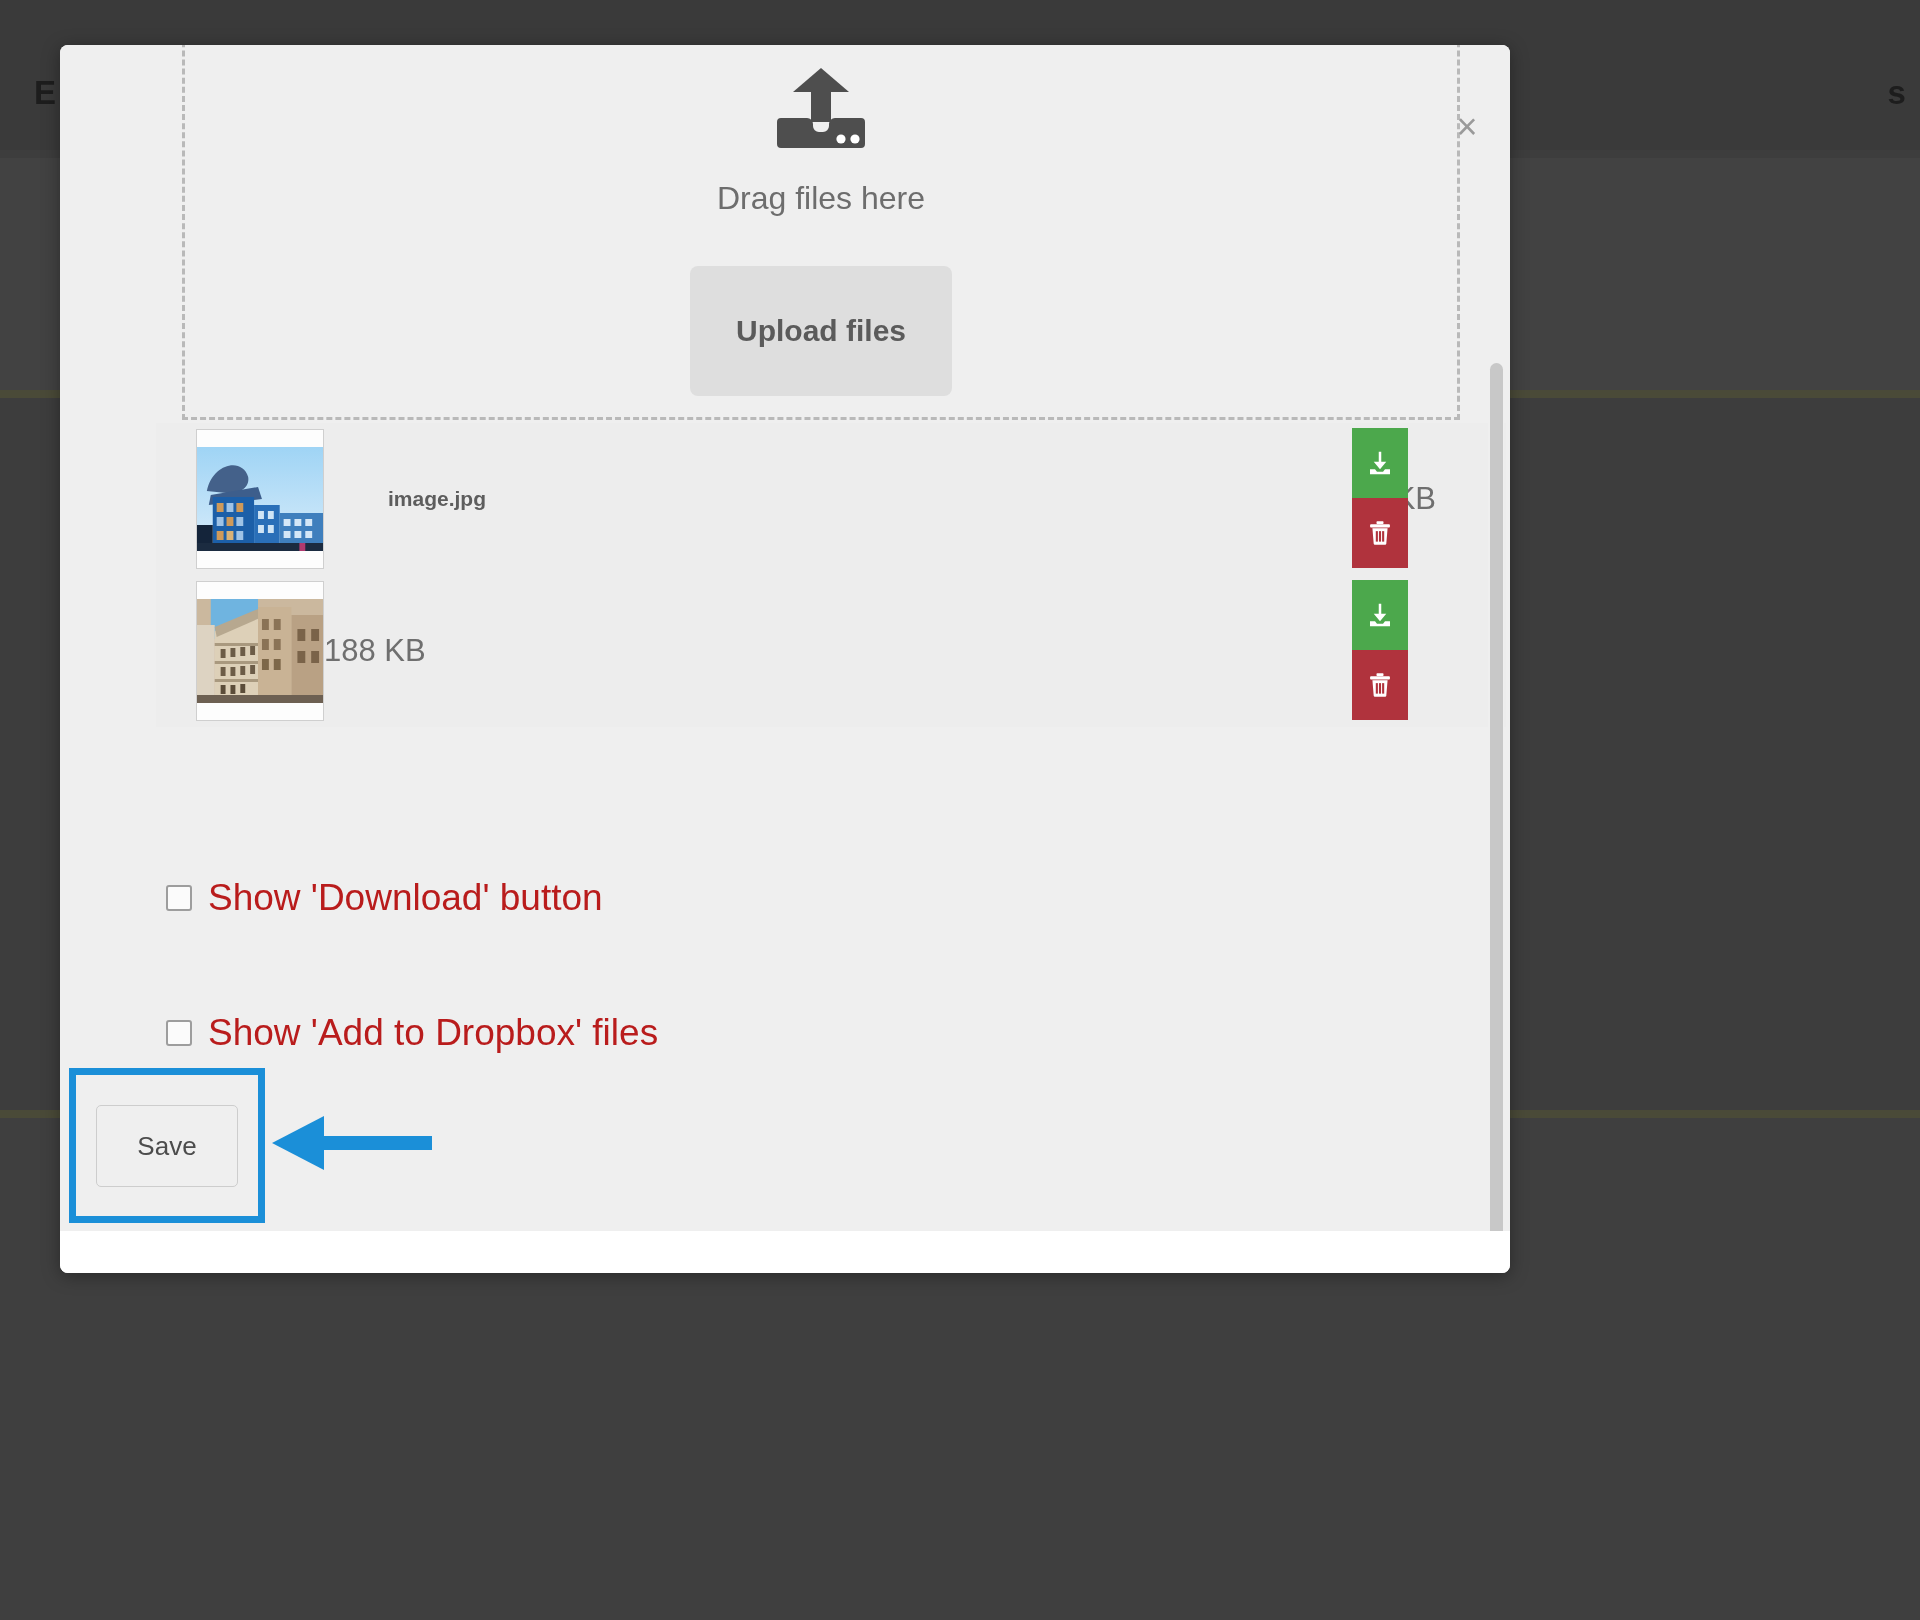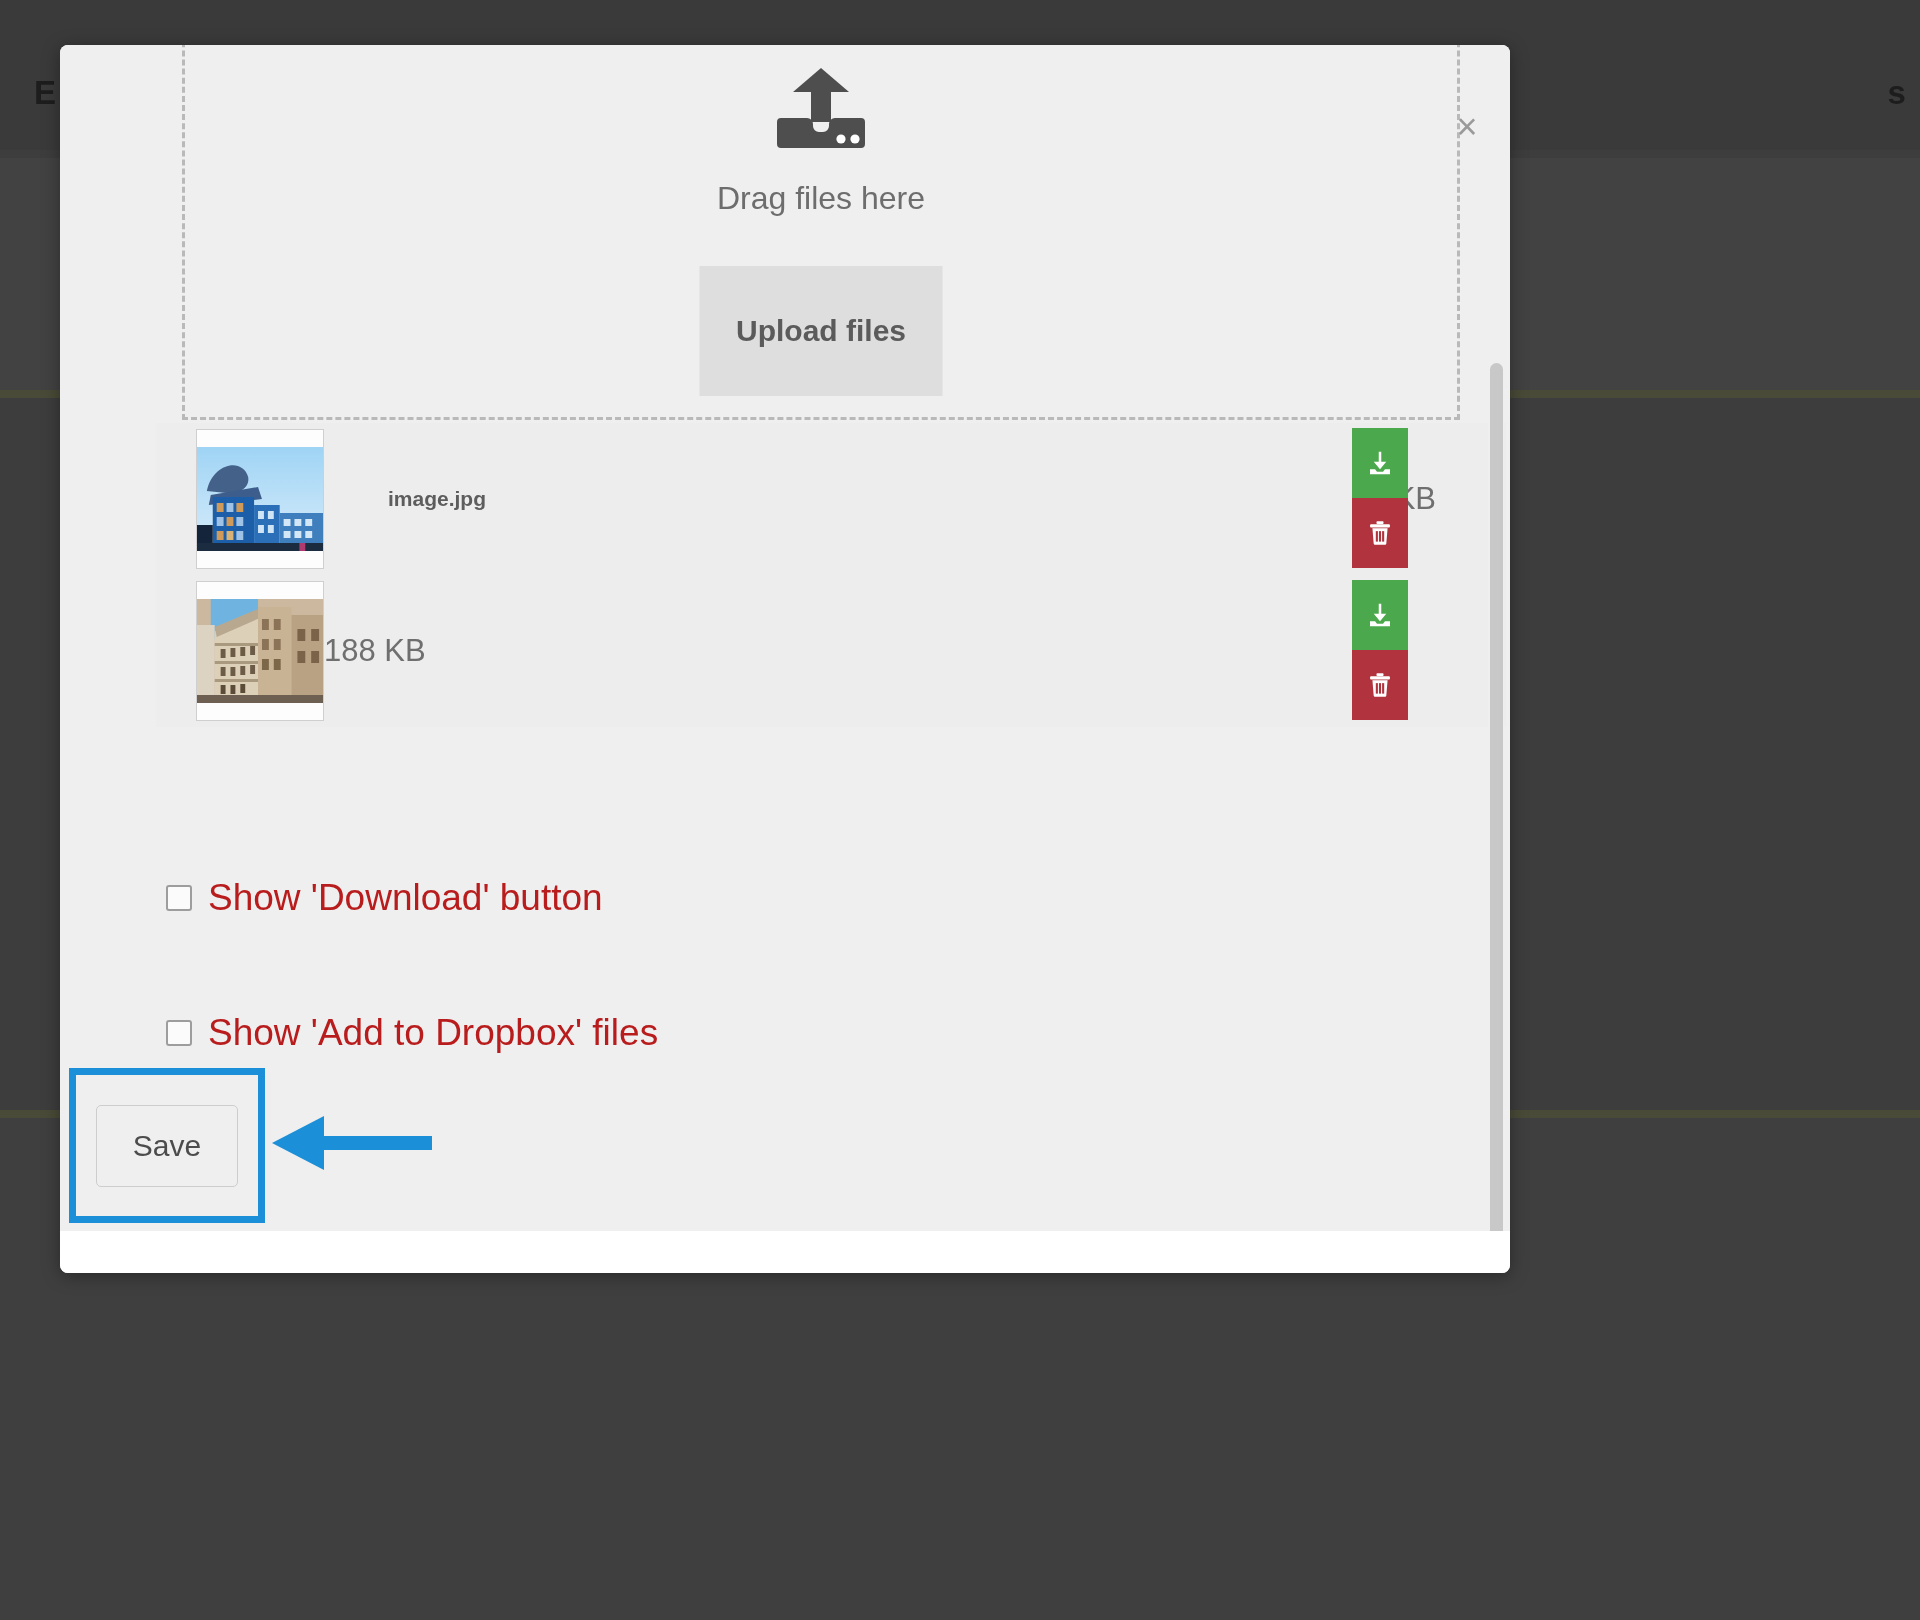--- a/index.html
+++ b/index.html
@@ -110,25 +110,25 @@
     top: 172px;
     text-align: center;
     font-size: 32px;
     color: #6d6d6d;
   }
   #upload-files-btn {
     position: absolute;
     left: 50%;
     transform: translateX(-50%);
     top: 258px;
-    width: 243px;
+    width: 262px;
     height: 130px;
     background: #dedede;
     border: none;
-    border-radius: 0;
+    border-radius: 8px;
     font-size: 30px;
     font-weight: 700;
     color: #5b5b5b;
     font-family: "Liberation Sans", sans-serif;
     cursor: pointer;
   }
 
   
   #file-list {
     position: absolute;
@@ -235,21 +235,21 @@
   }
   #save-btn {
     position: absolute;
     left: 36px;
     top: 1060px;
     width: 142px;
     height: 82px;
     background: #efefef;
     border: 1px solid #cdcdcd;
     border-radius: 5px;
-    font-size: 30px;
+    font-size: 26px;
     color: #4c4c4c;
     font-family: "Liberation Sans", sans-serif;
     cursor: pointer;
   }
   #arrow-annotation {
     position: absolute;
     left: 272px;
     top: 1108px;
     width: 160px;
     height: 70px;

